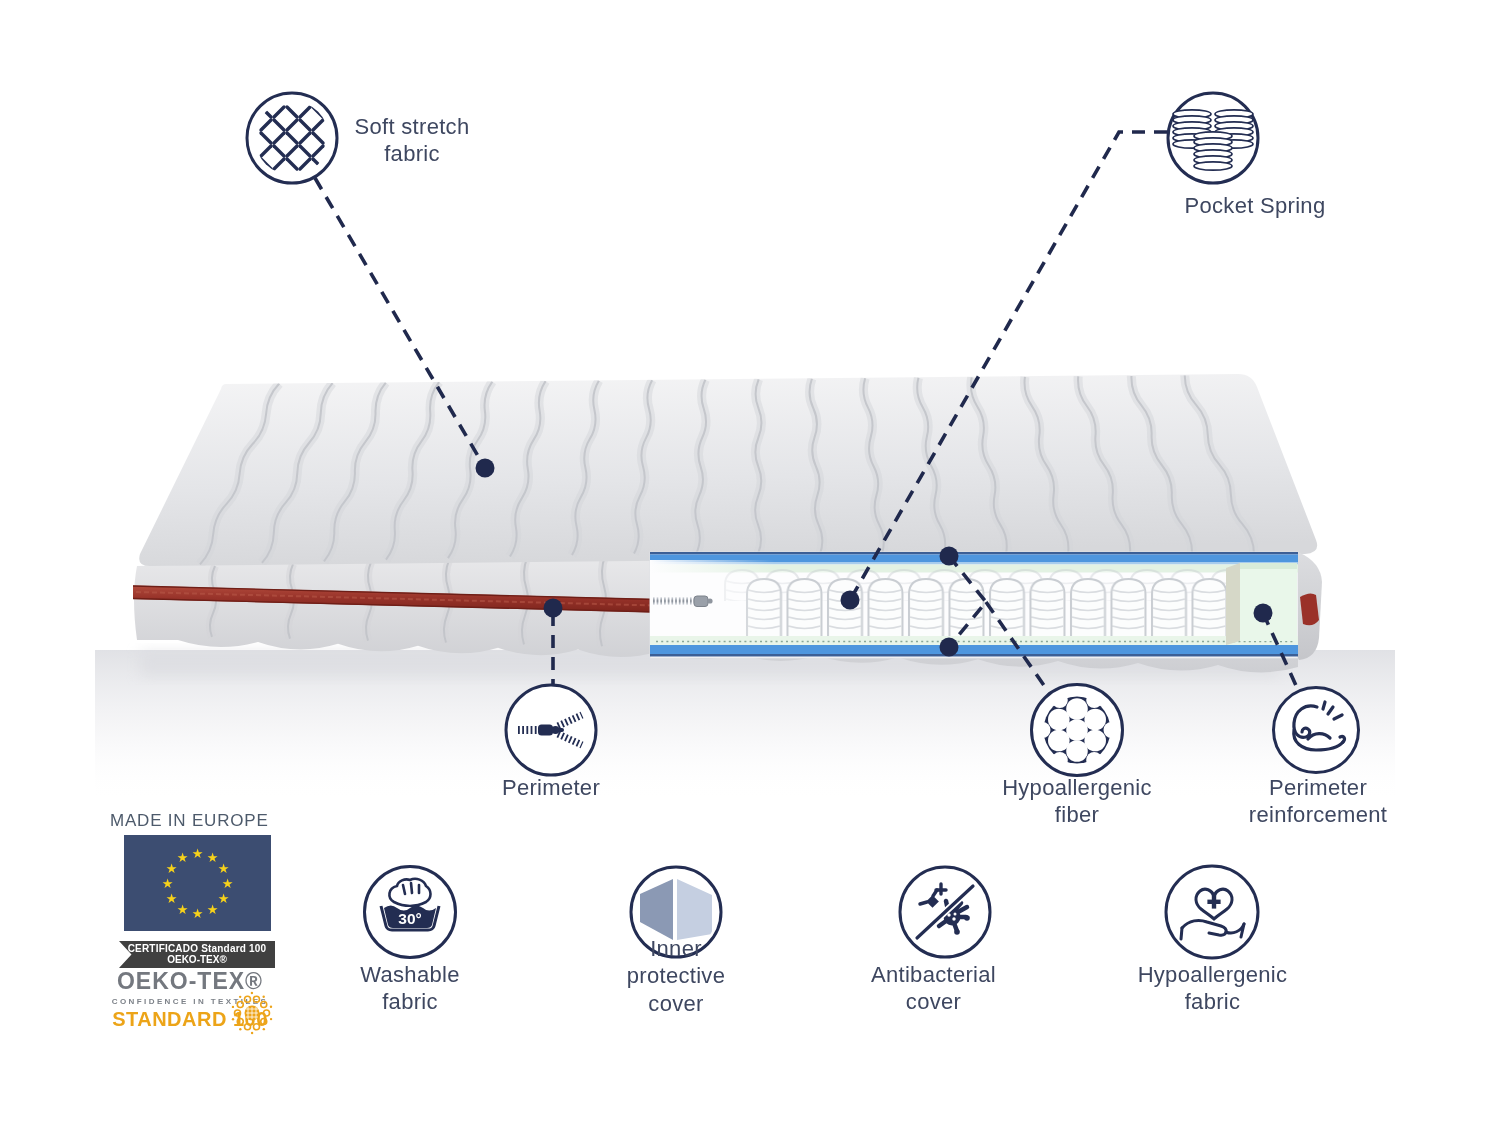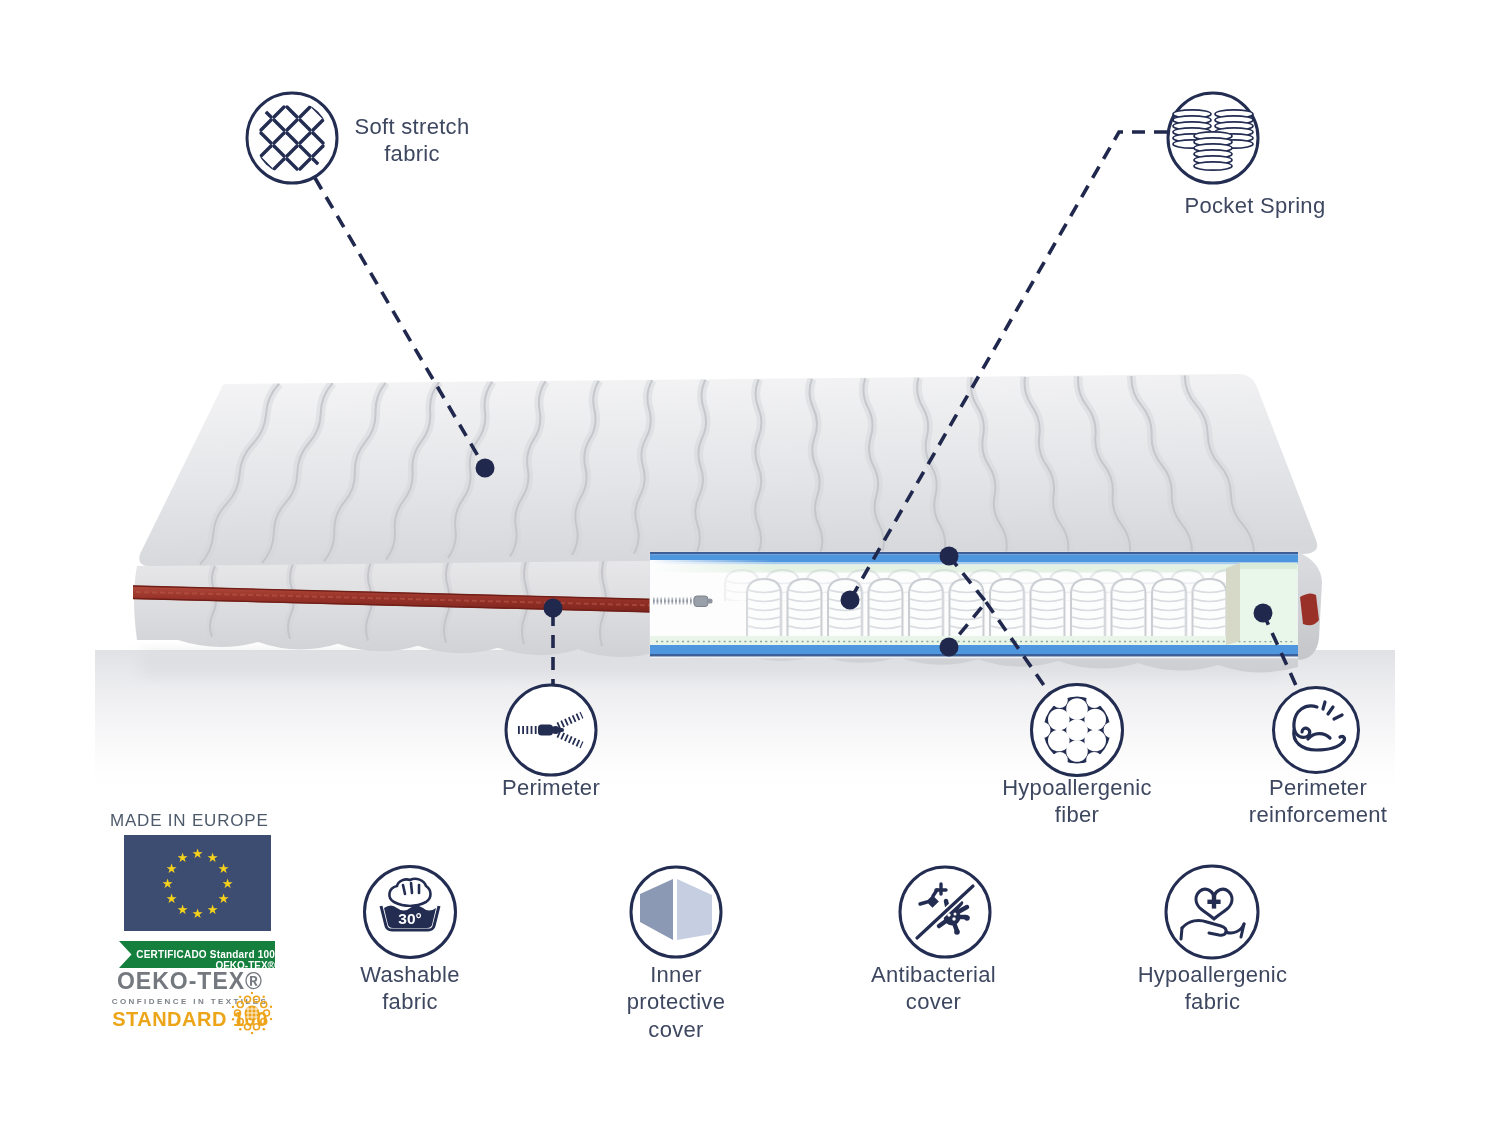--- a/index.html
+++ b/index.html
@@ -5,23 +5,23 @@
   html,body{margin:0;padding:0;background:#fff;}
   .stage{position:relative;width:1500px;height:1125px;background:#fff;overflow:hidden;
          font-family:"Liberation Sans","DejaVu Sans",sans-serif;}
   svg#scene{position:absolute;left:0;top:0;}
   .lbl{position:absolute;text-align:center;font-size:22px;color:#3e4760;line-height:1.24;
        white-space:pre-line;letter-spacing:.3px;}
   .made{position:absolute;left:110px;top:811px;width:175px;font-size:17px;
         color:#4d5a6b;letter-spacing:.8px;}
   .flag{position:absolute;left:124px;top:835px;width:147px;height:96px;background:#3c4d71;}
   .flag .star{position:absolute;font-size:13px;color:#f7d21a;transform:translate(-50%,-50%);}
-  .ribbon{position:absolute;left:119px;top:941px;width:156px;height:27px;background:#15803d;
+  .ribbon{position:absolute;left:119px;top:941px;width:156px;height:27px;background:#404040;
           clip-path:polygon(0 0,100% 0,100% 100%,0 100%,8% 50%);
-          color:#fff;text-align:right;padding-top:8px;box-sizing:border-box;}
+          color:#fff;text-align:center;padding-top:2px;box-sizing:border-box;}
   .ribbon .r1{font-size:10px;font-weight:700;letter-spacing:.2px;}
   .ribbon .r2{font-size:10px;font-weight:700;}
   .oeko{position:absolute;left:100px;top:968px;width:180px;text-align:center;}
   .oeko .ob{font-size:23px;font-weight:700;color:#74787f;letter-spacing:1px;}
   .oeko .ot{font-size:8px;font-weight:700;color:#7d8289;letter-spacing:2.4px;margin-top:2px;}
   .oeko .os{font-size:20px;font-weight:700;color:#eca418;letter-spacing:.5px;margin-top:2px;}
   svg.sun{position:absolute;left:228px;top:989px;}
 </style>
 </head>
 <body>
@@ -358,21 +358,21 @@
 <div class="lbl" style="left:317px;top:113px;width:190px;">Soft stretch
 fabric</div>
 <div class="lbl" style="left:1160px;top:192px;width:190px;">Pocket Spring</div>
 <div class="lbl" style="left:456px;top:774px;width:190px;">Perimeter</div>
 <div class="lbl" style="left:977px;top:774px;width:200px;">Hypoallergenic
 fiber</div>
 <div class="lbl" style="left:1218px;top:774px;width:200px;">Perimeter
 reinforcement</div>
 <div class="lbl" style="left:315px;top:961px;width:190px;">Washable
 fabric</div>
-<div class="lbl" style="left:581px;top:961px;width:190px;">Inner
+<div class="lbl" style="left:581px;top:935px;width:190px;">Inner
 protective
 cover</div>
 <div class="lbl" style="left:836px;top:961px;width:195px;">Antibacterial
 cover</div>
 <div class="lbl" style="left:1115px;top:961px;width:195px;">Hypoallergenic
 fabric</div>
 
 <div class="made">MADE IN EUROPE</div>
 <div class="flag" id="eu-flag">
       <span class="star" style="left: 73.5px; top: 18px;">★</span>

